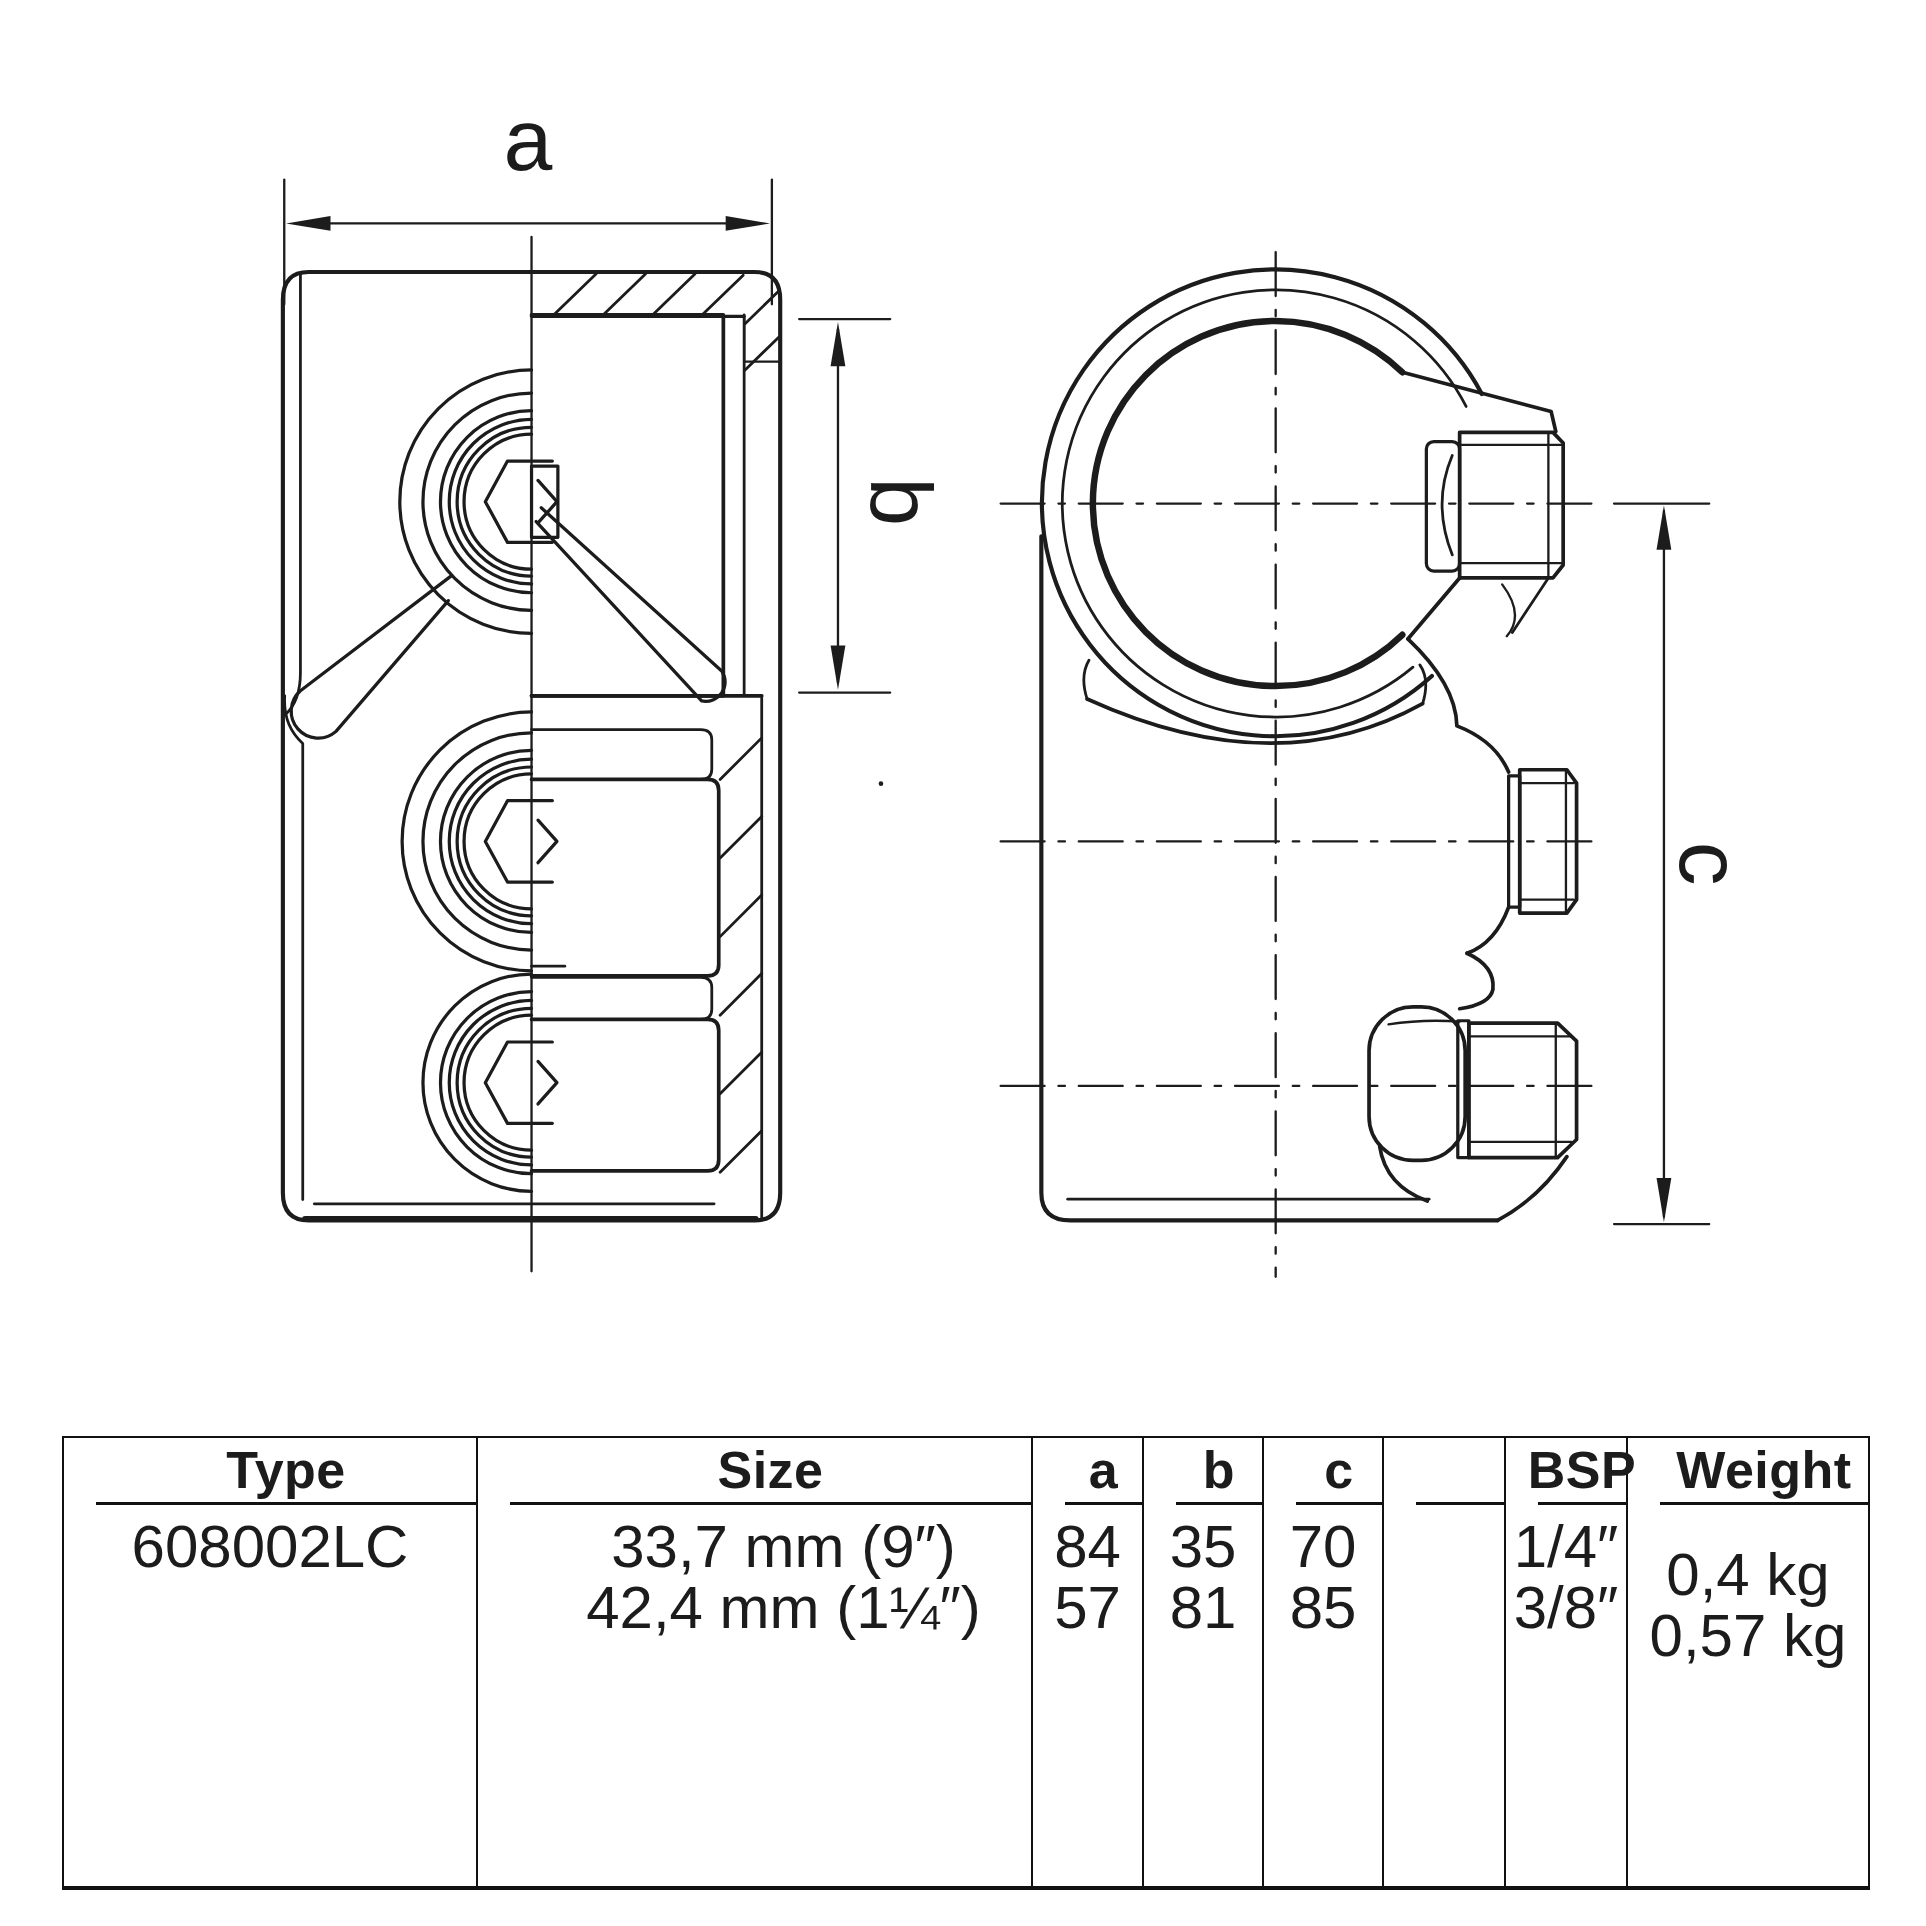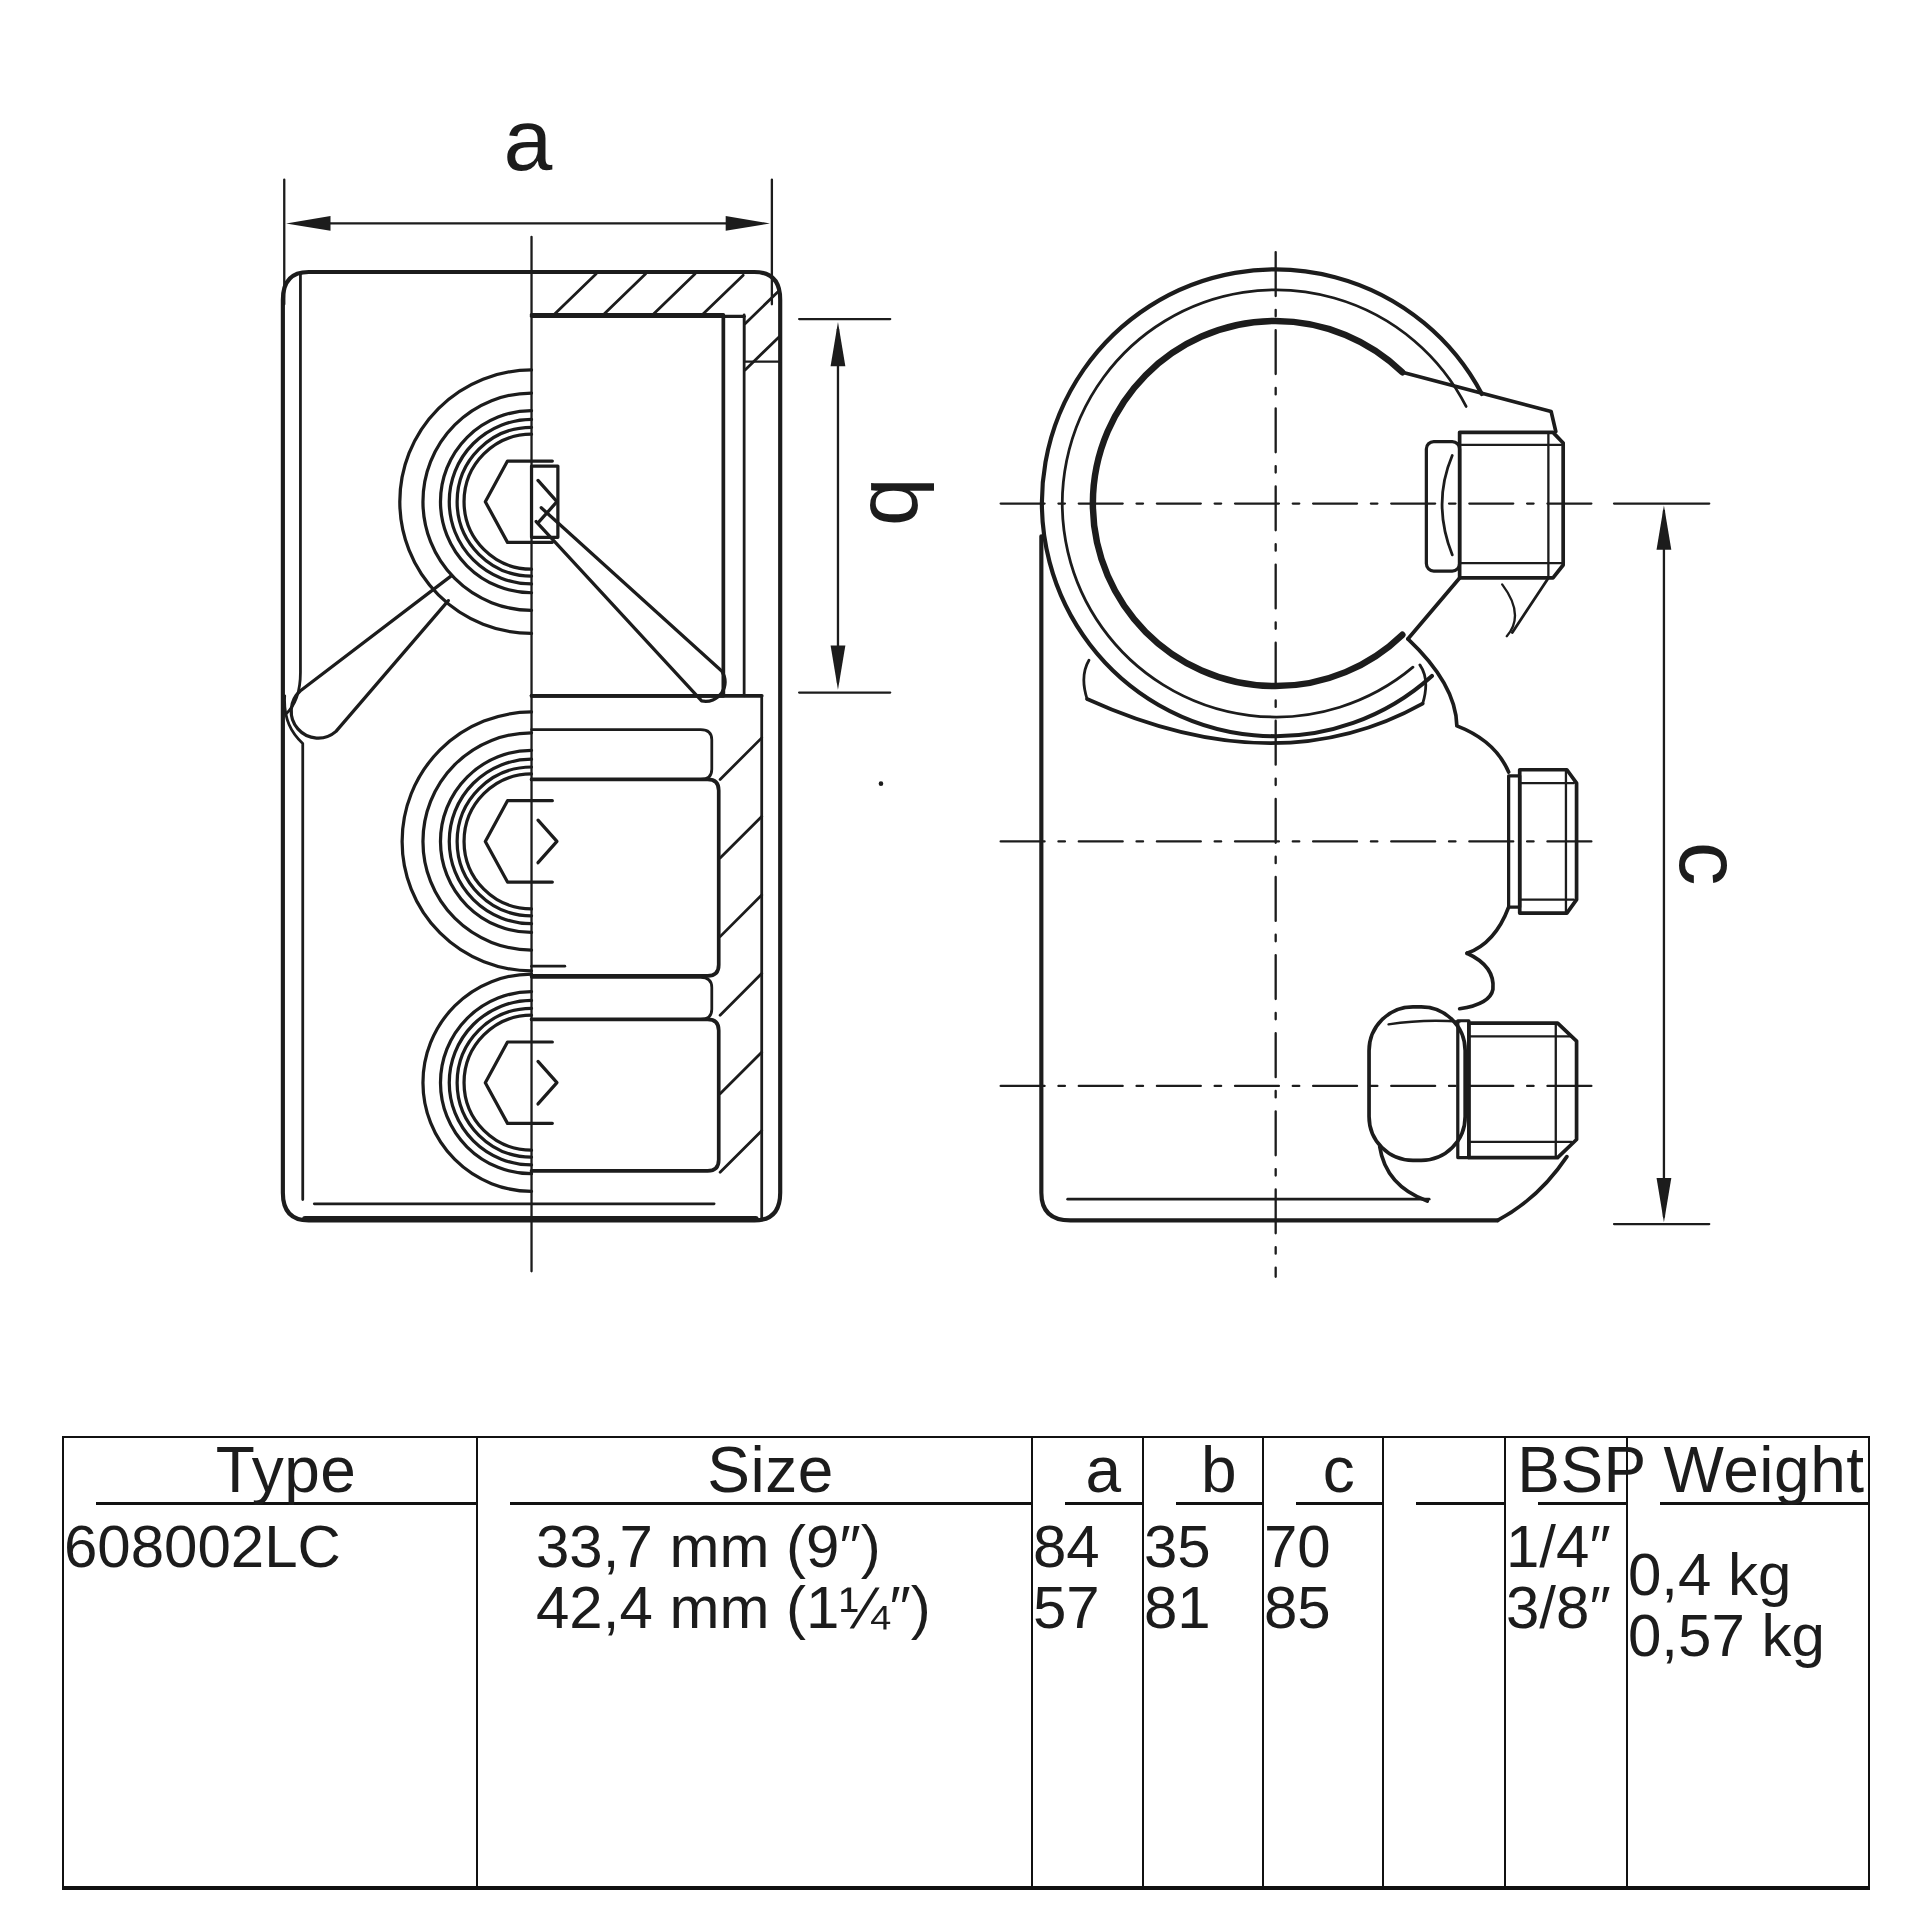--- a/index.html
+++ b/index.html
@@ -17,26 +17,26 @@
     position:absolute; left:62px; top:1436px; width:1808px; height:454px;
     border:2.3px solid #111; border-bottom-width:4.6px;
     display:grid;
     grid-template-columns:414px 555px 111px 120px 120px 122px 122px 1fr;
     grid-template-rows:67px 1fr;
     box-sizing:border-box; background:#fff;
   }
   .th {
     border-right:2.3px solid #111; border-bottom:3.2px solid #111;
     display:flex; align-items:center; justify-content:center;
-    font-weight:normal; font-size:64px; letter-spacing:0.5px;margin-left:32px;
+    font-weight:bold; font-size:52px; letter-spacing:0.5px;margin-left:32px;
   }
   .th:nth-child(8) { border-right:none; }
   .col {
     border-right:2.3px solid #111; padding-top:11px;
-    display:flex; flex-direction:column; align-items:flex-start;
+    display:flex; flex-direction:column; align-items:center;
   }
   .col.last { border-right:none;margin-top:28px; }
   .cell {
     height:61px; display:flex; align-items:center; justify-content:center;
     font-size:60px; white-space:nowrap;
   }
   .col.size .cell { justify-content:flex-start; padding-left:58px; }
 </style>
 </head>
 <body>

